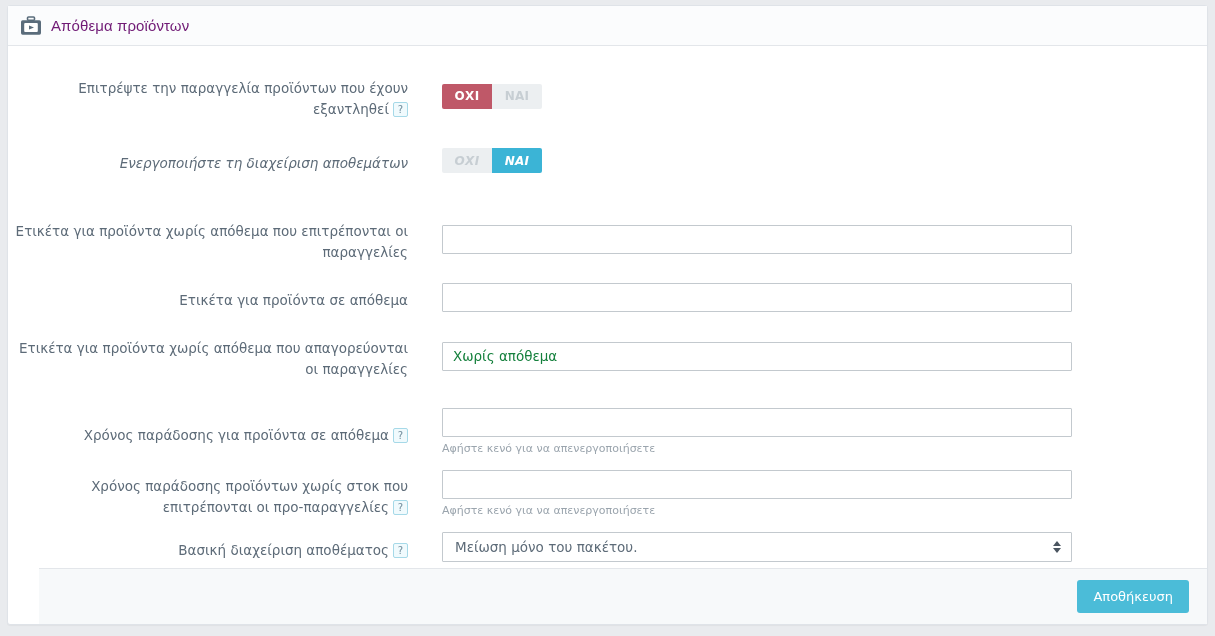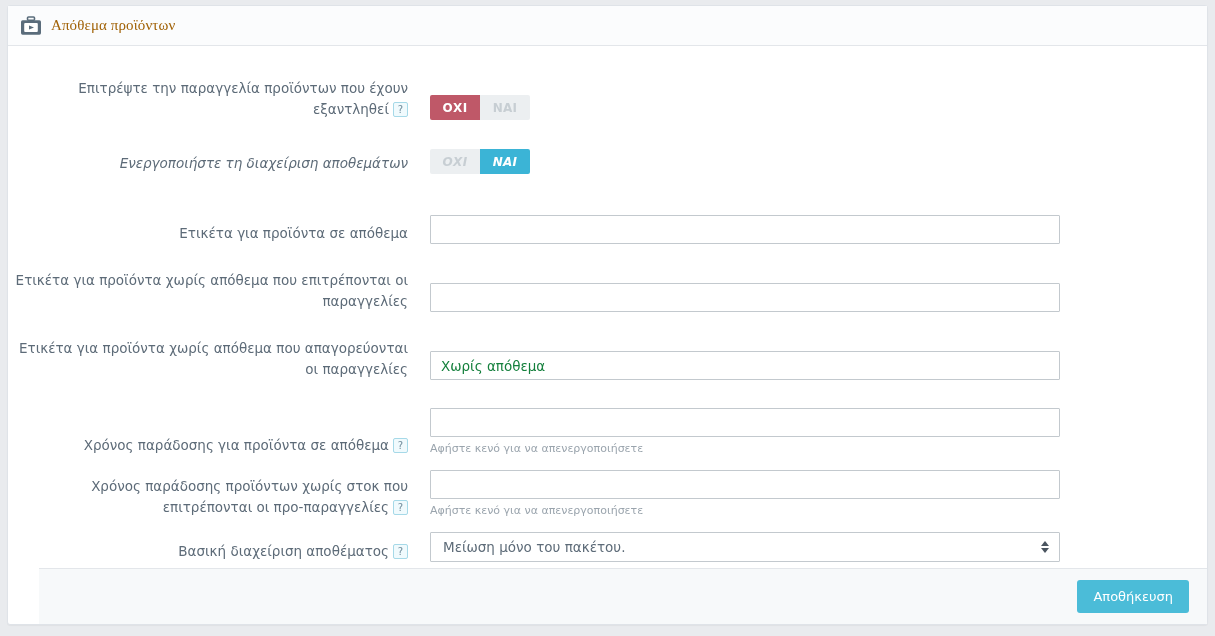--- a/index.html
+++ b/index.html
@@ -38,33 +38,34 @@
   }
   .panel-header .hdr-icon {
     width: 22px;
     height: 20px;
     margin-right: 9px;
     flex: 0 0 auto;
     display: block;
   }
   .panel-header .hdr-title {
     font-size: 15px;
-    color: #a16207;
-    font-family: Liberation Serif, serif;
+    color: #701a75;
+    font-family: Liberation Sans, sans-serif;
     letter-spacing: 0.1px;
   }
   .panel-body {
     padding-top: 26px;
     box-sizing: border-box;
   }
   .form-row {
     display: flex;
-    align-items: flex-end;
+    align-items: center;
     margin-bottom: 0px;
     width: 100%;
+    gap: 12px;
   }
   .form-label {
     width: 422px;
     flex: 0 0 422px;
     text-align: right;
     padding-right: 22px;
     box-sizing: border-box;
     font-size: 13.5px;
     color: #5d6b78;
     line-height: 21px;
@@ -235,30 +236,30 @@
         <div class="form-control">
           <div class="switch">
             <span class="sw-off">ΟΧΙ</span>
             <span class="sw-on-yes">ΝΑΙ</span>
           </div>
         </div>
       </div>
 
       <div class="form-row" style="margin-bottom:20px;">
         <div class="form-label">
+          <span>Ετικέτα για προϊόντα χωρίς απόθεμα που επιτρέπονται οι παραγγελίες</span>
+        </div>
+        <div class="form-control">
+          <input class="txt-input" type="text" value="" style="">
+        </div>
+      </div>
+
+      <div class="form-row" style="margin-bottom:20px;">
+        <div class="form-label">
           <span>Ετικέτα για προϊόντα σε απόθεμα</span>
-        </div>
-        <div class="form-control">
-          <input class="txt-input" type="text" value="" style="">
-        </div>
-      </div>
-
-      <div class="form-row" style="margin-bottom:20px;">
-        <div class="form-label">
-          <span>Ετικέτα για προϊόντα χωρίς απόθεμα που επιτρέπονται οι παραγγελίες</span>
         </div>
         <div class="form-control">
           <input class="txt-input" type="text" value="" style="">
         </div>
       </div>
 
       <div class="form-row" style="margin-bottom:28px;">
         <div class="form-label">
           <span>Ετικέτα για προϊόντα χωρίς απόθεμα που απαγορεύονται οι παραγγελίες</span>
         </div>

